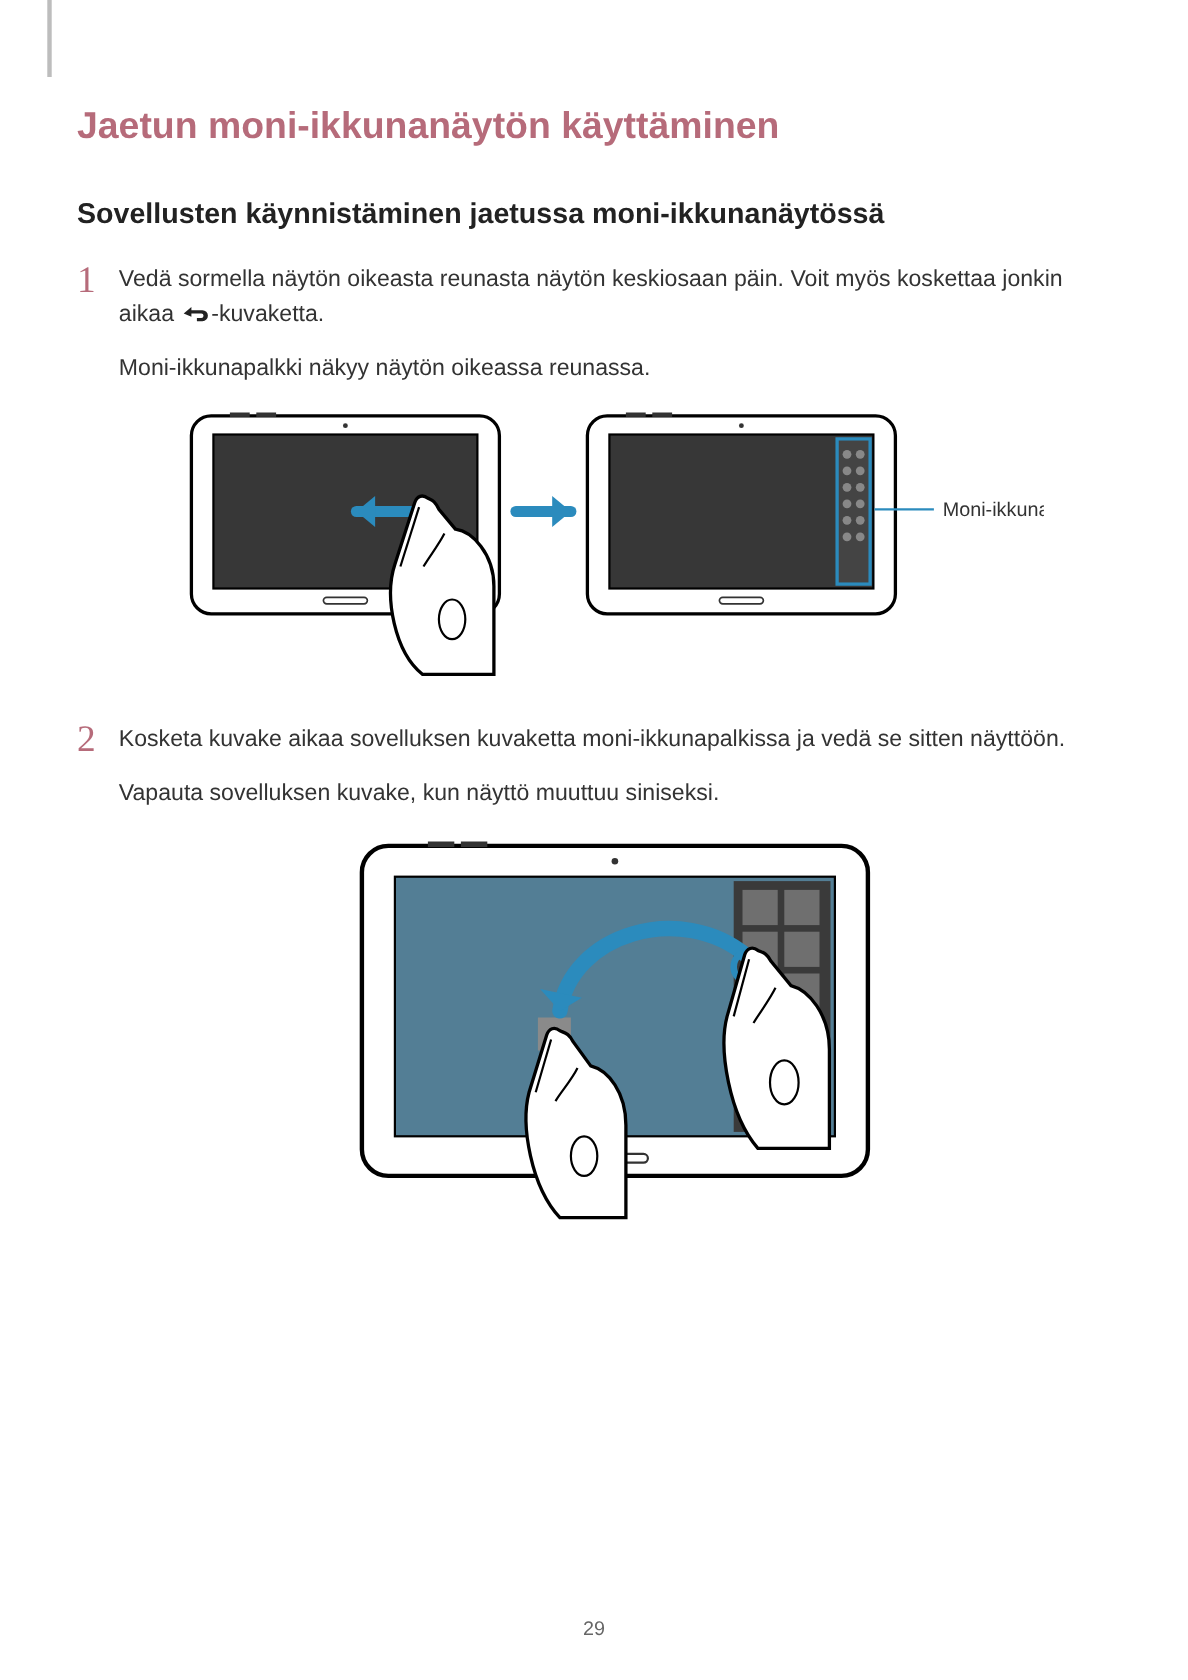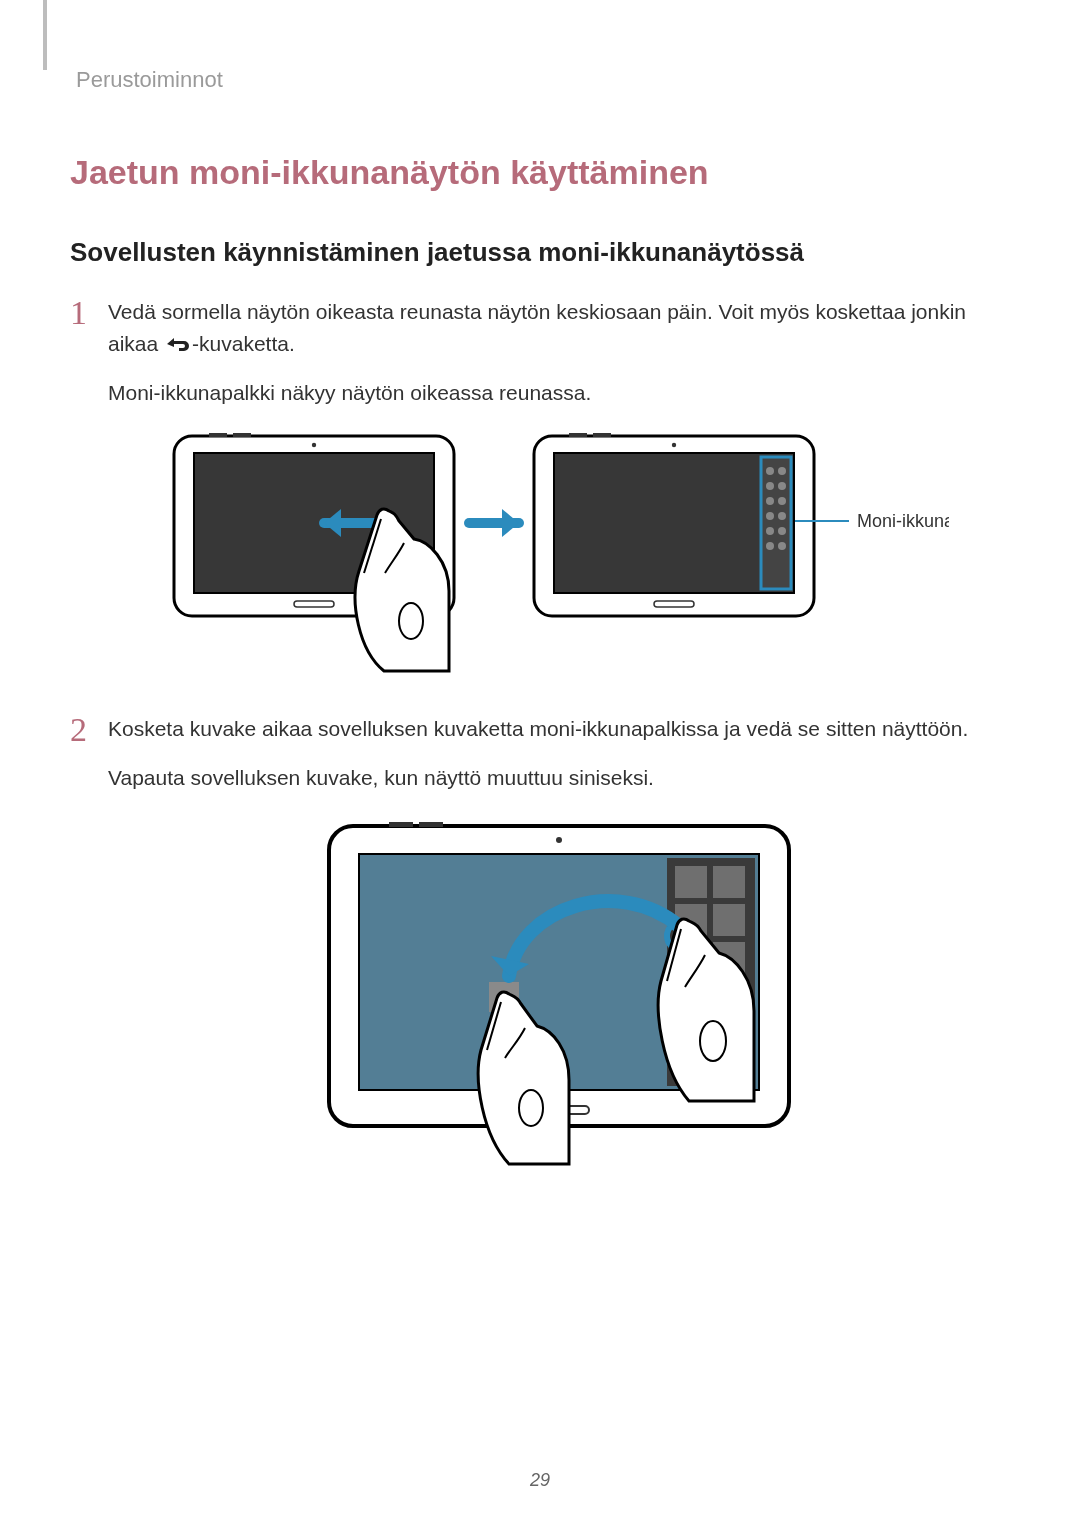--- a/index.html
+++ b/index.html
@@ -12,28 +12,27 @@
   .sub-heading { font-size: 26px; font-weight: bold; margin-top: 45px; color: #222; }
   .step { display: flex; align-items: flex-start; margin-top: 28px; }
   .step-num { font-size: 34px; color: #b66b7a; font-weight: 300; width: 34px; flex-shrink: 0; line-height: 1; font-family: Georgia, serif; }
   .step-body { flex: 1; padding-left: 4px; }
   .step-body p { font-size: 21px; line-height: 1.5; color: #333; }
   .step-body p + p { margin-top: 18px; }
   .inline-icon { display: inline-block; vertical-align: -2px; }
   .figure-wrap { margin-top: 22px; text-align: center; }
   .figure-wrap svg { display: inline-block; }
   .callout { font-size: 18px; color: #333; }
-  .page-number { position: absolute; bottom: 36px; left: 0; right: 0; text-align: center; font-size: 18px; color: #666; font-style: italic; }
+  .page-number { position: absolute; bottom: 36px; left: 0; right: 0; text-align: center; font-size: 18px; color: #666; }
 </style>
 </head>
 <body>
 
 <div class="page">
   <div class="header-bar"></div>
-  <div class="header-text">Perustoiminnot</div>
 
   <h1 class="main-heading">Jaetun moni-ikkunanäytön käyttäminen</h1>
 
 
   <h2 class="sub-heading">Sovellusten käynnistäminen jaetussa moni-ikkunanäytössä</h2>
 
   <div class="step">
     <div class="step-num">1</div>
     <div class="step-body">
       <p>

